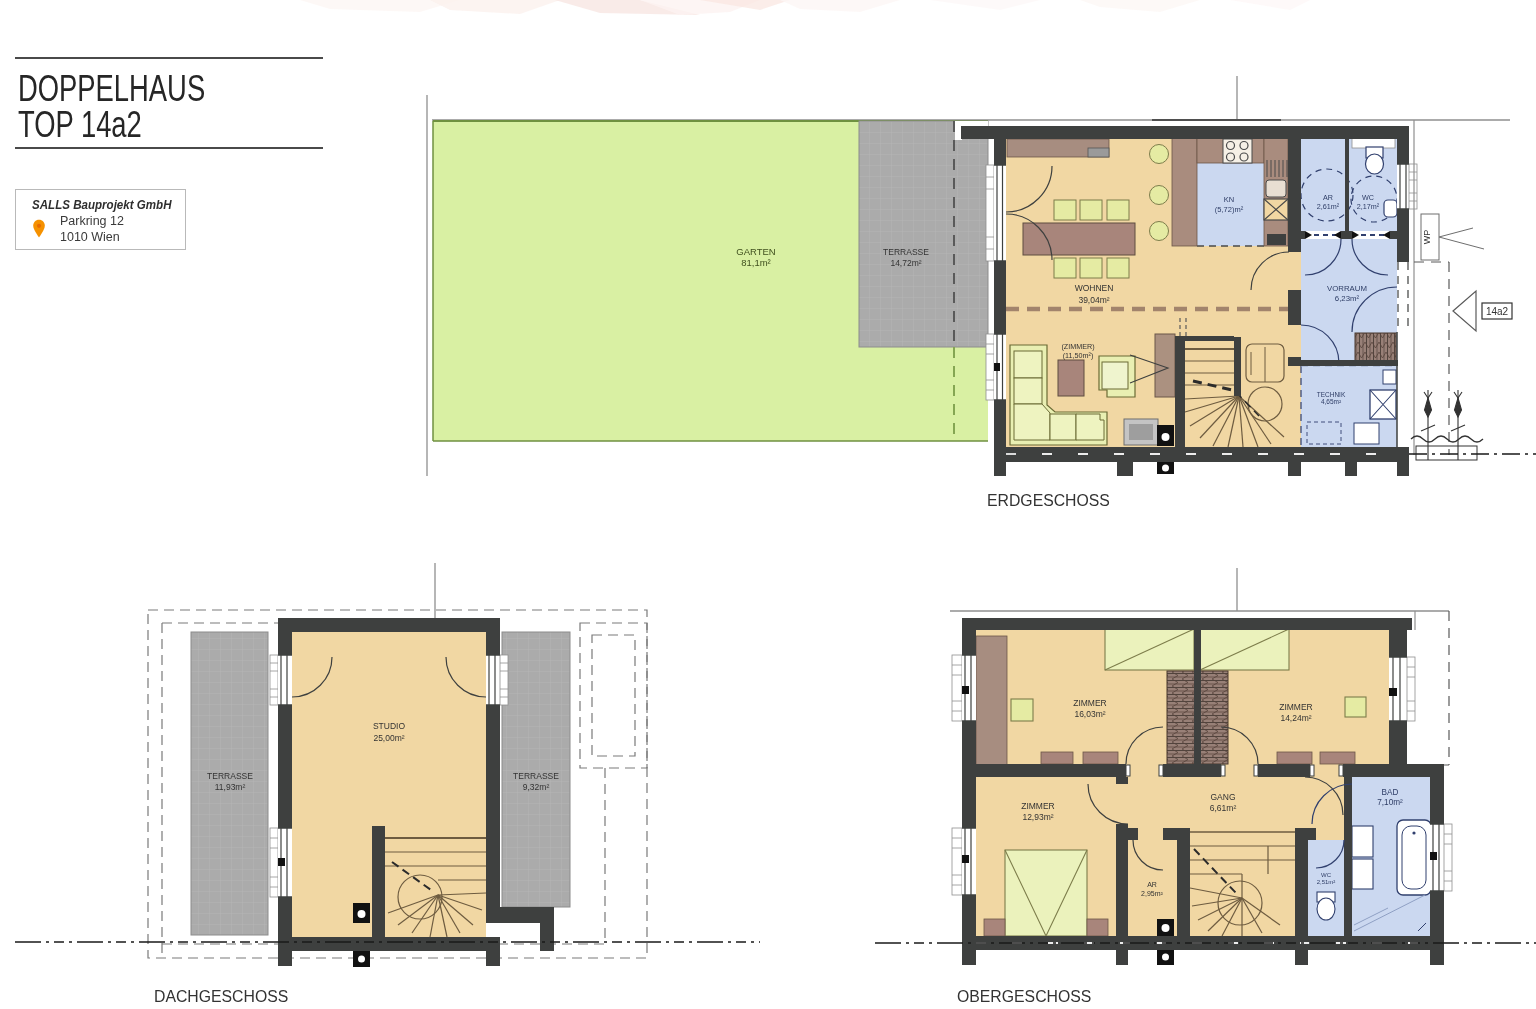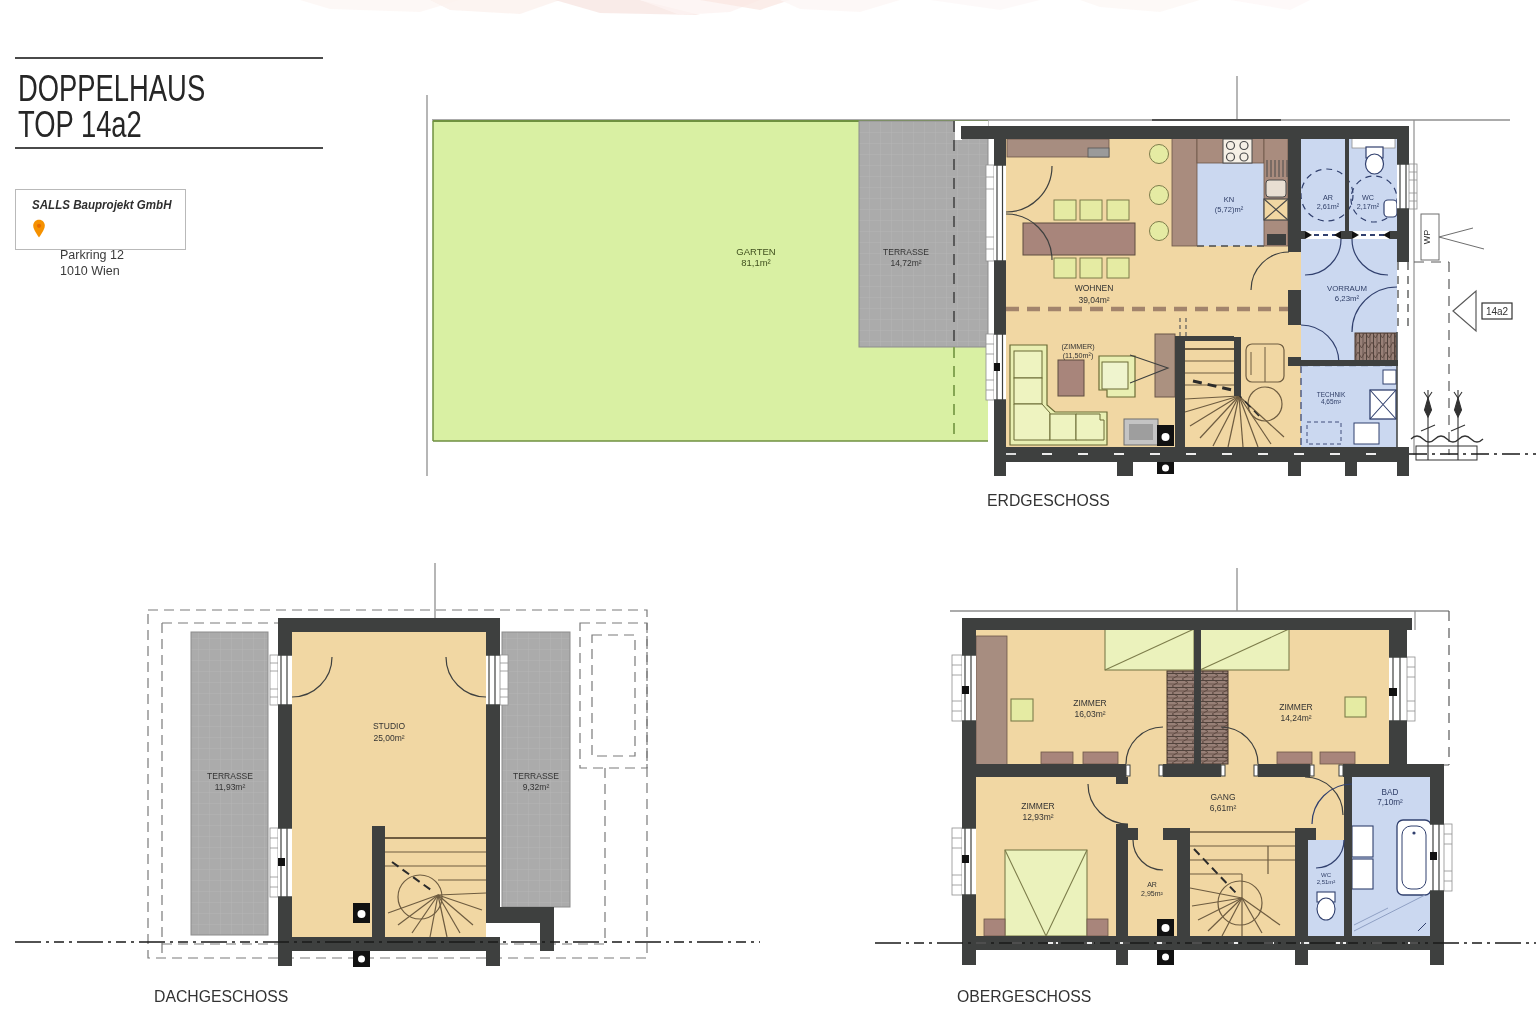--- a/index.html
+++ b/index.html
@@ -25,21 +25,21 @@
 <div class="abs" style="left:15px;top:57px;width:308px;height:0;border-top:2px solid #4a4a4a"></div>
 
 <div class="abs" style="left:18px;top:71px;width:400px;font-size:37px;line-height:36px;color:#262626;transform:scaleX(0.74);transform-origin:0 0;letter-spacing:0px;">DOPPELHAUS<br>TOP 14a2</div>
 
 <div class="abs" style="left:15px;top:147px;width:308px;height:0;border-top:2px solid #4a4a4a"></div>
 
 <div class="abs" style="left:15px;top:189px;width:169px;height:59px;border:1px solid #b9b9b9;background:#ffffff;"></div>
 
 <div class="abs" style="left:32px;top:197px;width:160px;font-size:13px;font-weight:bold;font-style:italic;color:#2e2e2e;transform:scaleX(0.89);transform-origin:0 0;">SALLS Bauprojekt GmbH</div>
 
-<div class="abs" style="left:60px;top:214px;font-size:12.5px;line-height:15.5px;color:#3a3a3a;margin-top:34px;">Parkring 12<br>1010 Wien</div>
+<div class="abs" style="left:60px;top:214px;font-size:12.5px;line-height:15.5px;color:#3a3a3a;">Parkring 12<br>1010 Wien</div>
 
 <svg class="abs" style="left:32px;top:219px" width="14" height="20" viewBox="0 0 14 20">
   <path d="M7 0.8 C3.5 0.8 1.2 3.5 1.2 6.8 C1.2 10.8 7 18.5 7 18.5 C7 18.5 12.8 10.8 12.8 6.8 C12.8 3.5 10.5 0.8 7 0.8 Z" fill="#f59100"></path>
   <circle cx="7" cy="6.8" r="2.1" fill="#e86a00"></circle>
 </svg>
 
 <svg id="plan" class="abs" style="left:0;top:0" width="1536" height="1009" viewBox="0 0 1536 1009">
 <defs>
 
   <pattern id="hang" width="7" height="10" patternUnits="userSpaceOnUse">

